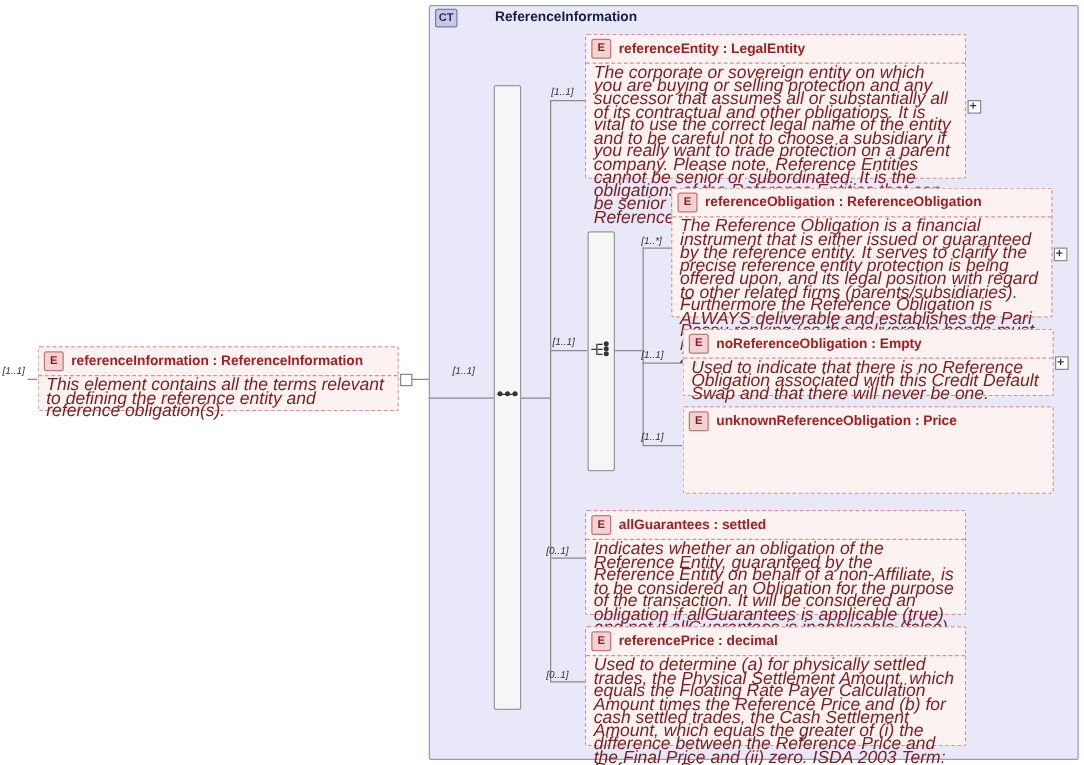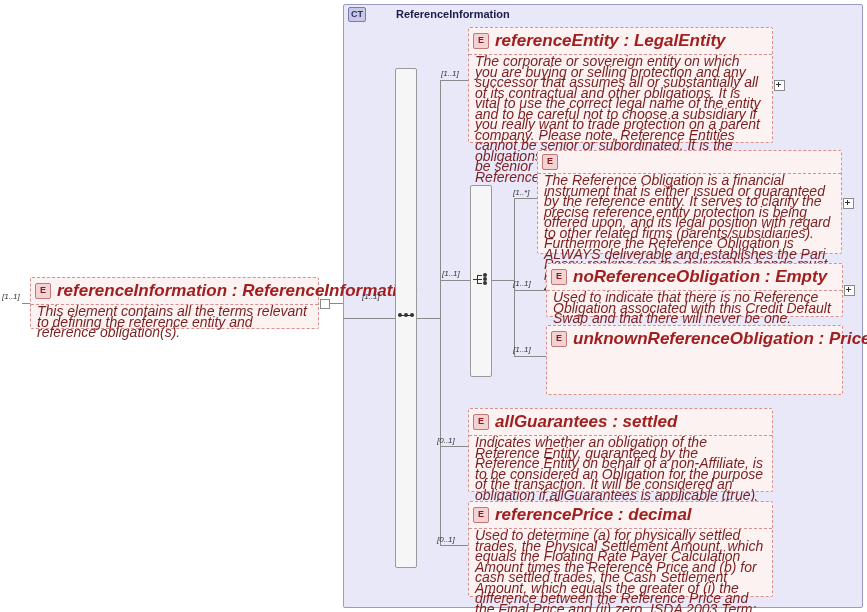--- a/index.html
+++ b/index.html
@@ -72,24 +72,23 @@
     text-align: center;
     line-height: 12px;
     width: 14px;
     height: 14px;
     border-radius: 2px;
     flex: 0 0 auto;
     margin-right: 6px;
   }
   .e-name {
     color: #a02020;
-    font-size: 17px;
+    font-size: 11px;
     font-weight: bold;
     white-space: nowrap;
-    font-style: italic;
   }
   .e-doc {
     color: #7a1f1f;
     font-size: 14px;
     font-style: italic;
     line-height: 10.5px;
     padding: 1px 6px 5px 6px;
     border-top: 1px dashed #d78f8f;
     margin-top: 1px;
   }
@@ -210,20 +209,21 @@
   </div>
 
   <div class="abs line-h" style="left:492px; top:280px; width:22px;"></div>
   <div class="abs line-v" style="left:514px; top:198px; height:158px;"></div>
 
   <div class="abs line-h" style="left:514px; top:198px; width:23px;"></div>
   <div class="card" style="left:513px; top:188px;">[1..*]</div>
   <div class="abs el-box dashed" style="left:537px; top:150px; width:305px; height:104px;">
     <div class="el-head">
       <span class="e-badge">E</span>
+      <span class="e-name">referenceObligation : ReferenceObligation</span>
     </div>
     <div class="e-doc">The Reference Obligation is a financial instrument that is either issued or guaranteed by the reference entity. It serves to clarify the precise reference entity protection is being offered upon, and its legal position with regard to other related firms (parents/subsidiaries). Furthermore the Reference Obligation is ALWAYS deliverable and establishes the Pari Passu ranking (as the deliverable bonds must rank equal to the reference obligation). ISDA 2003 Term: Reference Obligation</div>
   </div>
   <div class="expander" style="left:843px; top:198px;"></div>
 
   <div class="abs line-h" style="left:514px; top:290px; width:32px;"></div>
   <div class="card" style="left:513px; top:279px;">[1..1]</div>
   <div class="abs el-box dashed" style="left:546px; top:263px; width:297px; height:54px;">
     <div class="el-head">
       <span class="e-badge">E</span>

